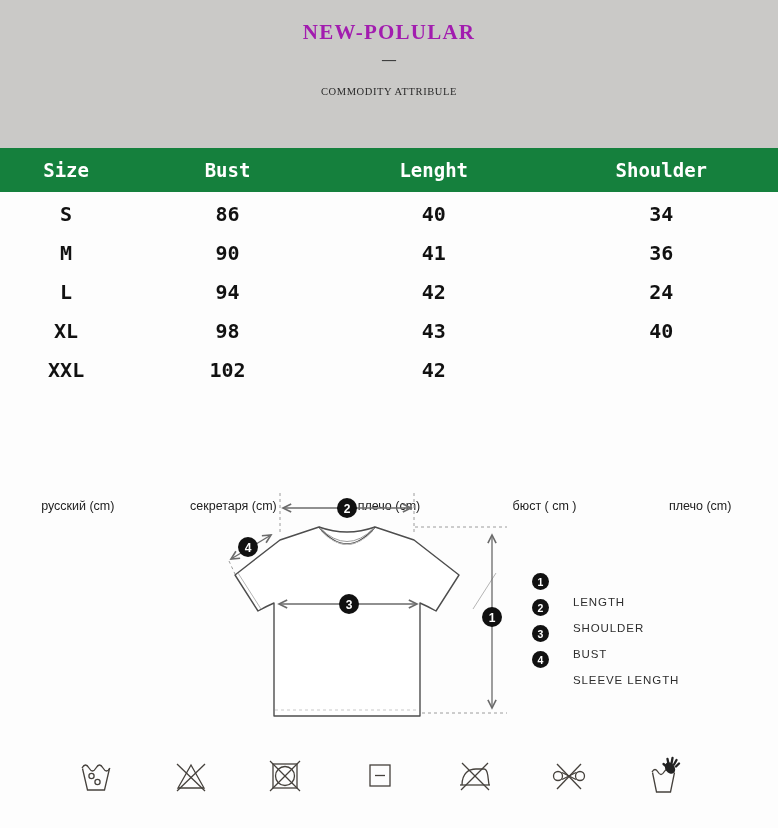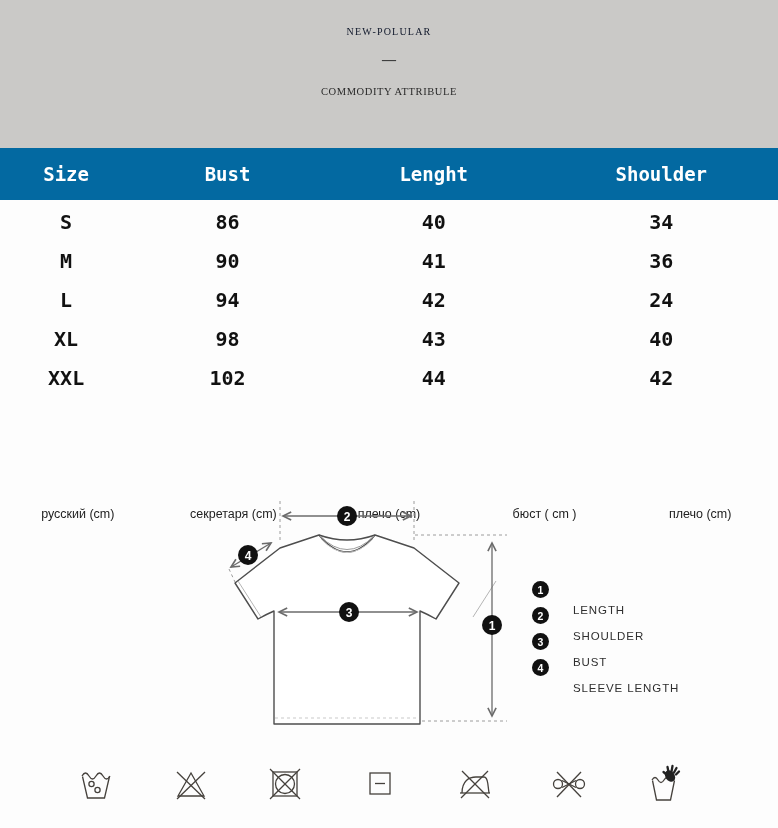--- a/index.html
+++ b/index.html
@@ -16,24 +16,24 @@
   
   .hero{
     height:148px;
     background:#cac9c7;
     text-align:center;
     padding-top:22px;
     box-sizing:border-box;
   }
   .brand{
     font-family:"Liberation Serif", serif;
-    font-weight:normal;
-    font-size:10px;
+    font-weight:bold;
+    font-size:21px;
     letter-spacing:1.2px;
-    color:#0f172a;
+    color:#a21caf;
     line-height:20px;
   }
   .divider{
     font-family:"Liberation Serif", serif;
     font-weight:bold;
     font-size:14px;
     color:#333;
     margin-top:10px;
     line-height:16px;
   }
@@ -45,22 +45,22 @@
     margin-top:17px;
     line-height:13px;
   }
 
   
   .tgrid{
     display:grid;
     grid-template-columns:17% 24.5% 28.5% 30%;
   }
   .thead{
-    background:#0369a1;
-    height:52px;
+    background:#15803d;
+    height:44px;
     align-items:center;
   }
   .thead .cell{
     color:#ffffff;
     font-family:"DejaVu Sans Mono", monospace;
     font-weight:bold;
     font-size:19px;
     text-align:center;
   }
   .tbody{padding-top:2px;}
@@ -163,21 +163,20 @@
     </div>
     <div class="tgrid trow">
       <span class="cell">XL</span>
       <span class="cell">98</span>
       <span class="cell">43</span>
       <span class="cell">40</span>
     </div>
     <div class="tgrid trow">
       <span class="cell">XXL</span>
       <span class="cell">102</span>
-      <span class="cell">44</span>
       <span class="cell">42</span>
     </div>
   </div>
 
   <div class="measure-labels">
     <span class="mlabel">русский (cm)</span>
     <span class="mlabel">секретаря (cm)</span>
     <span class="mlabel">плечо (cm)</span>
     <span class="mlabel">бюст ( cm )</span>
     <span class="mlabel">плечо (cm)</span>

